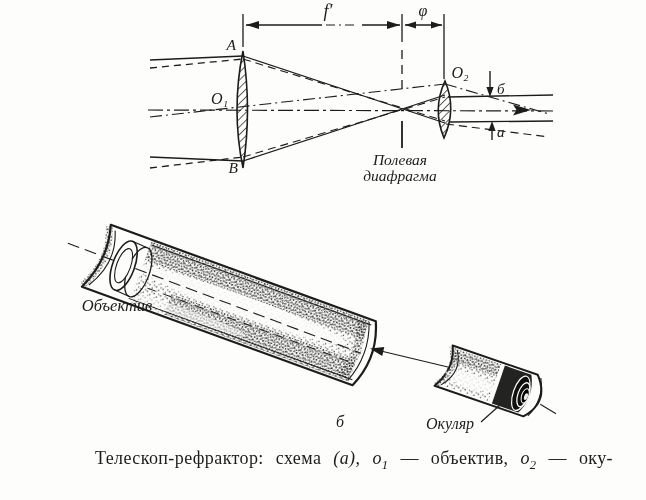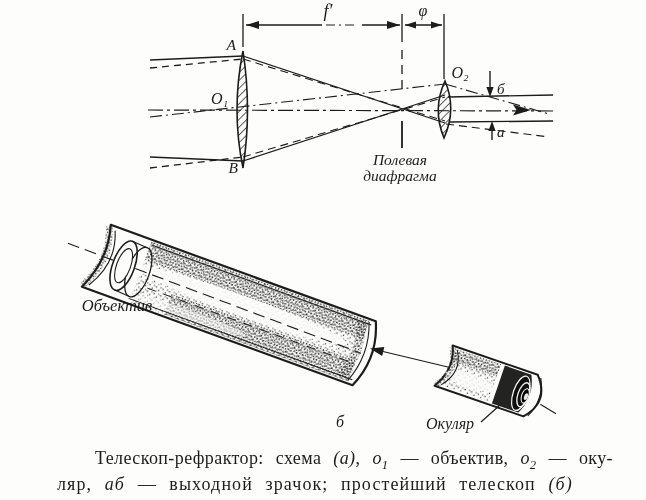--- a/index.html
+++ b/index.html
@@ -181,16 +181,15 @@
     </g>
 
     <text class="lbl" x="117" y="113" font-size="16.5" text-anchor="middle">Объектив</text>
     <text class="lbl" x="340" y="229" font-size="16" text-anchor="middle">б</text>
     <text class="lbl" x="450" y="231" font-size="16" text-anchor="middle">Окуляр</text>
     <line x1="481" y1="224" x2="500" y2="207" stroke="#1c1c1a" stroke-width="1.2"></line>
   </svg>
 
   <div class="caption">
     <div class="l1"><span>Телескоп-рефрактор: схема </span><span class="it">(а)</span><span>, </span><span class="it">о</span><sub class="it">1</sub><span> — объектив, </span><span class="it">о</span><sub class="it">2</sub><span> — оку-</span></div>
-    <div class="l2"><span>ляр, </span><span class="it">аб</span><span> — выходной зрачок; простейший телескоп </span><span class="it">(б)</span></div>
   </div>
 
 </div>
 
 </body></html>

